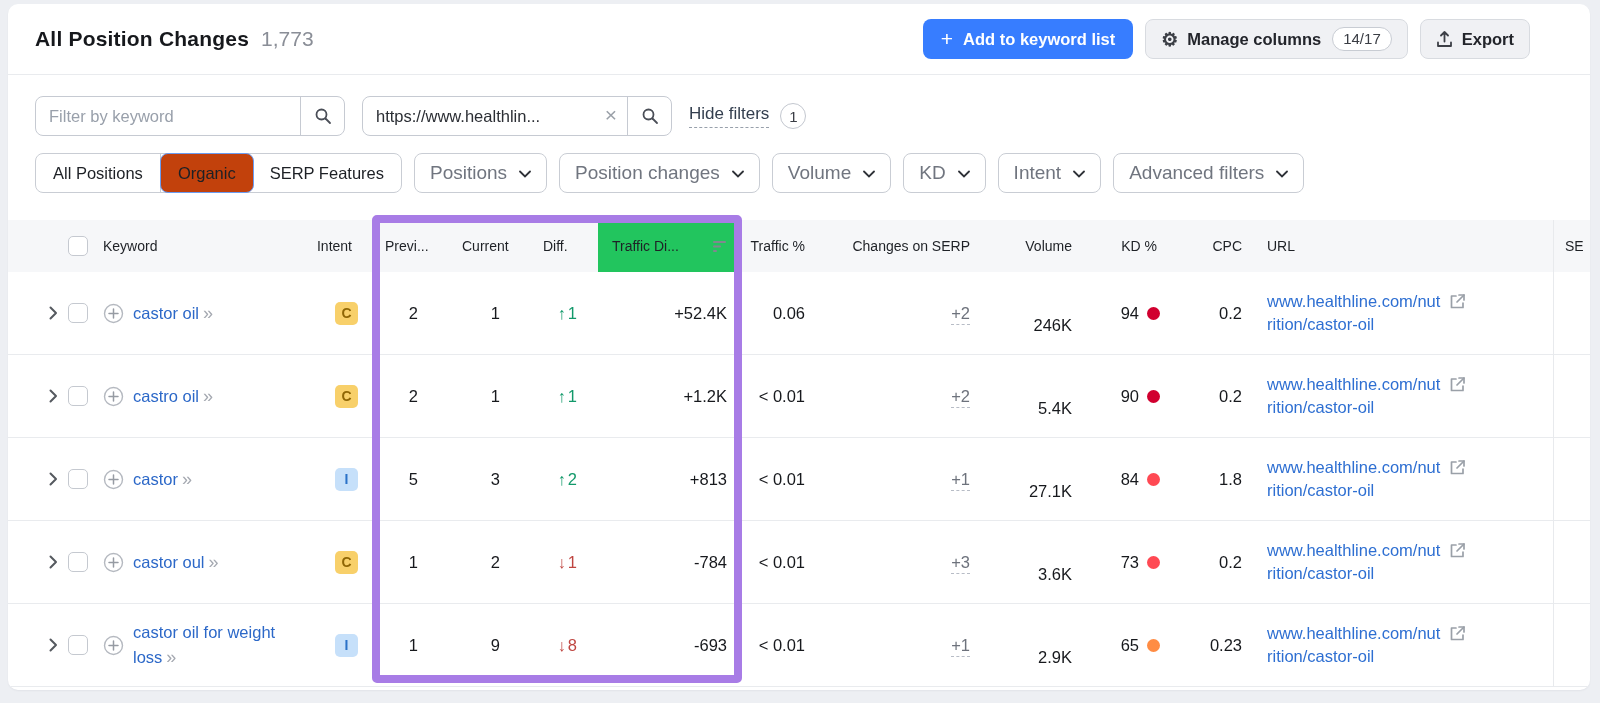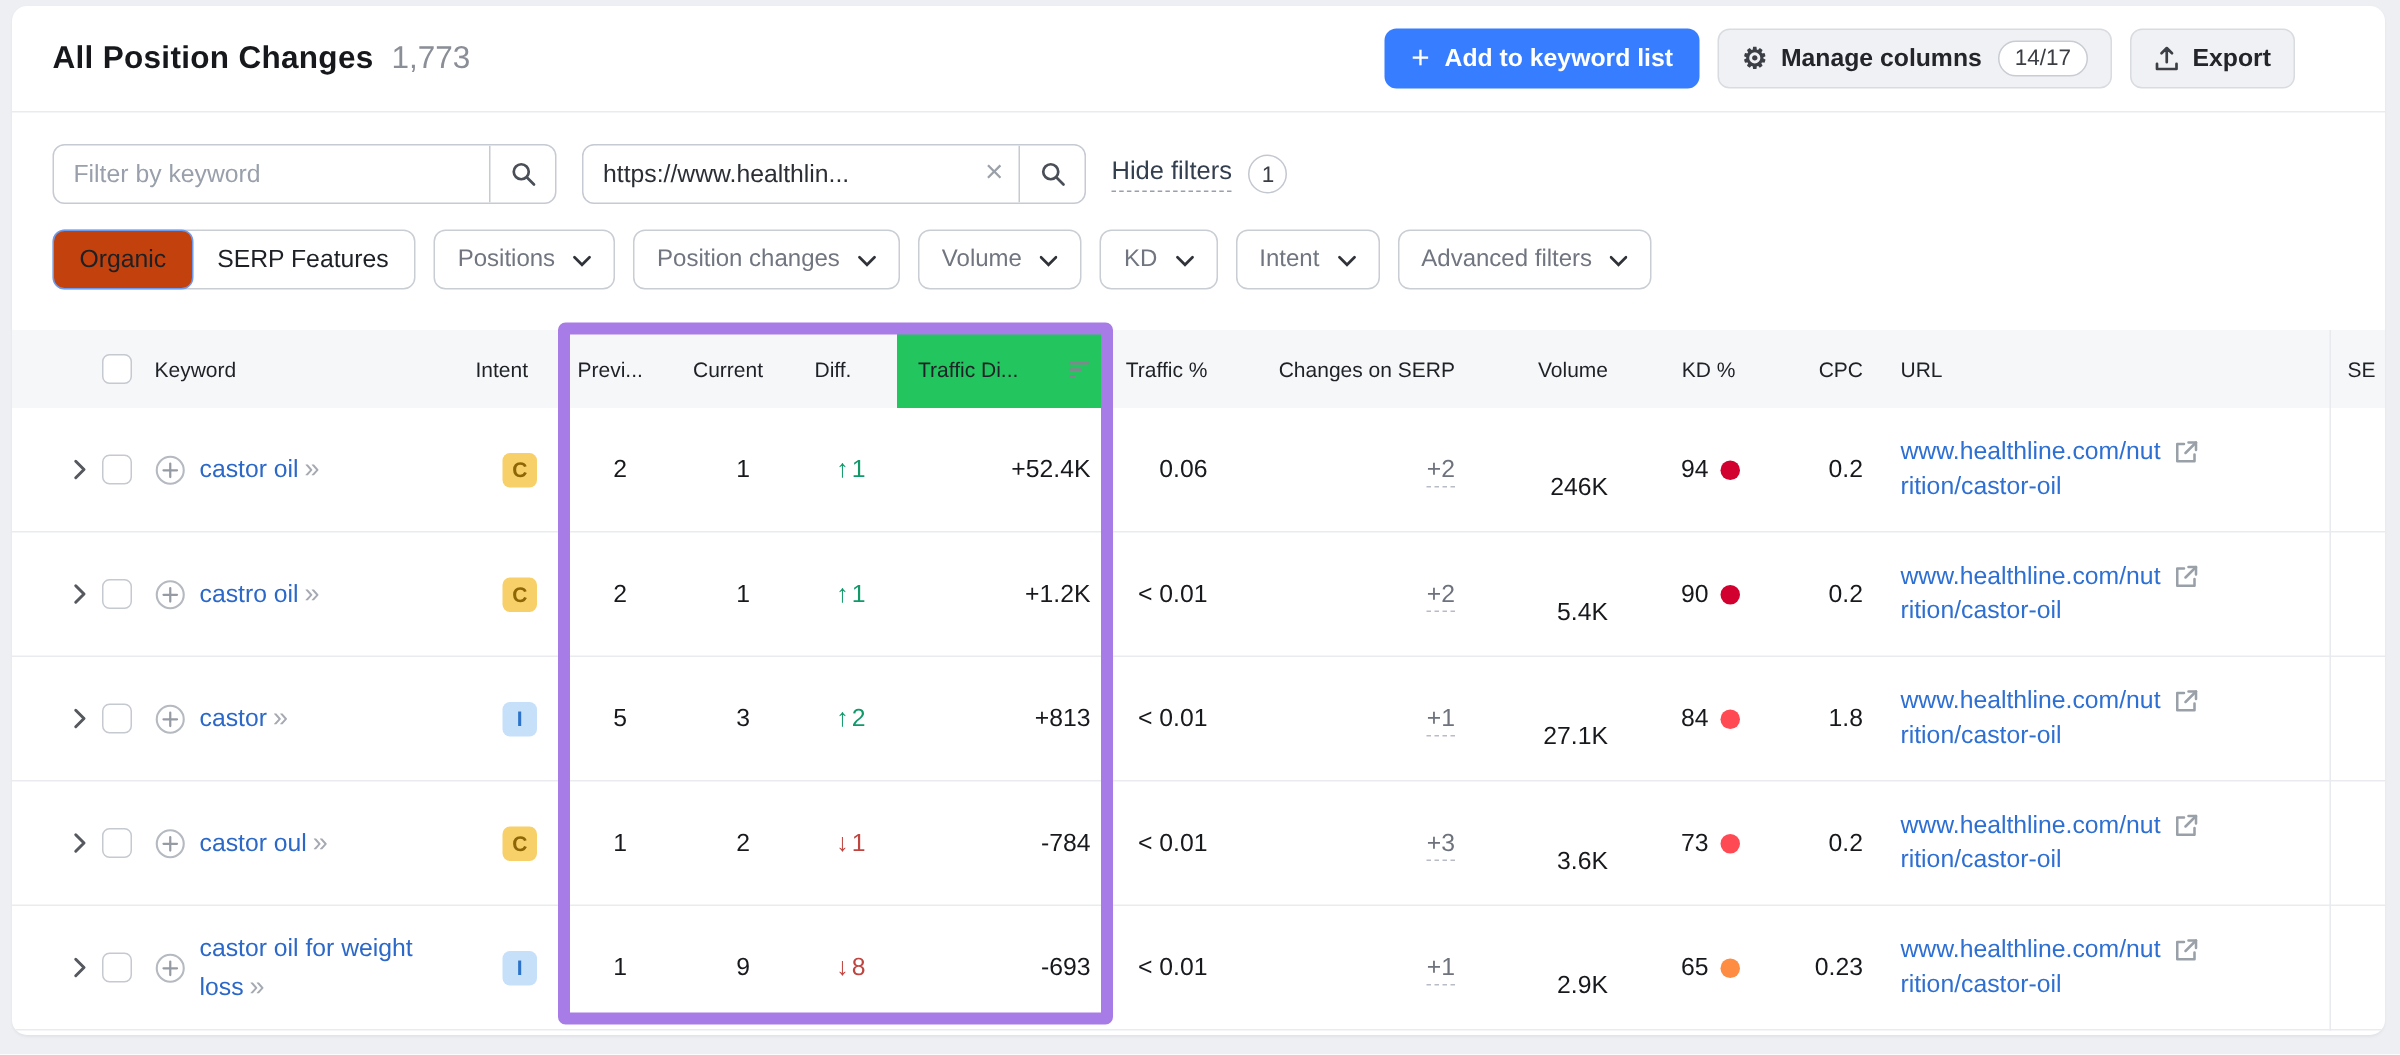--- a/index.html
+++ b/index.html
@@ -20,21 +20,21 @@
   .btn-blue { background:#377dff; color:#fff; font-weight:600; padding:0 18px; gap:10px; border:none; }
   .btn-blue .plus { font-size:21px; font-weight:400; line-height:1; margin-top:-2px; }
   .btn-gray { background:#f0f1f4; border:1px solid #d8dbe0; color:#23252b; font-weight:600; padding:0 15px; gap:9px; }
   .pill { background:#fff; border:1px solid #c8ccd3; border-radius:13px; padding:2px 10px 3px;
           font-size:15px; font-weight:400; color:#3a3d44; margin-left:2px; }
   .gear { font-size:19px; color:#3c3f46; line-height:1; }
 
   
   .filters { padding:21px 0 0 27px; }
   .f-row1 { display:flex; align-items:center; }
-  .input { width:336px; height:40px; border:1px solid #c6cad2; border-radius:8px;
+  .input { width:310px; height:40px; border:1px solid #c6cad2; border-radius:8px;
            display:flex; align-items:center; overflow:hidden; background:#fff; }
   .input .txt { flex:1; padding-left:13px; font-size:16.5px; }
   .placeholder { color:#99a0ab; }
   .value { color:#2b2e34; white-space:nowrap; }
   .clear-x { color:#9aa0a8; font-size:21px; padding:0 10px 2px 6px; cursor:pointer; }
   .search-seg { width:44px; height:100%; border-left:1px solid #c6cad2; display:flex;
                 align-items:center; justify-content:center; cursor:pointer; }
   .input2 { margin-left:17px; }
   .hide-filters { margin-left:17px; font-size:17px; color:#333e4e; text-decoration:none;
                   border-bottom:1.5px dashed #98a0ab; padding-bottom:3px; cursor:pointer; }
@@ -42,21 +42,21 @@
                   display:flex; align-items:center; justify-content:center; font-size:15px; color:#3a3d44; }
 
   .f-row2 { margin-top:17px; display:flex; align-items:center; gap:12px; }
   .seg { display:flex; height:40px; border:1px solid #c9cdd4; border-radius:8px; background:#fff; }
   .seg-item { display:flex; align-items:center; padding:0 17px; font-size:16.5px; color:#1d2025;
               cursor:pointer; border-right:1px solid #c9cdd4; }
   .seg-item:last-child { border-right:none; }
   .seg-item.active { border:1.5px solid #6b9cf2; background:#c2410c; border-radius:8px;
                      margin:-1px; height:40px; position:relative; z-index:2; }
   .dd { height:40px; border:1px solid #c9cdd4; border-radius:8px; background:#fff; display:flex;
-        align-items:center; gap:12px; padding:0 15px; font-size:16px; color:#70757f; cursor:pointer; }
+        align-items:center; gap:12px; padding:0 15px; font-size:19px; color:#70757f; cursor:pointer; }
   .dd svg { margin-top:2px; }
 
   
   .table { margin-top:27px; position:relative; }
   :root { --cols: 30px 35px 187px 68px 70px 75px 75px 164px 66px 162px 102px 88px 82px 311px 60px; }
   .thead, .tr { display:grid; grid-template-columns:var(--cols); padding-left:30px; align-items:center; }
   .thead { height:52px; background:#f6f7f9; font-size:14px; color:#1e2126; }
   .tr { min-height:83px; border-bottom:1px solid #e9ebee; font-size:16.5px; color:#17191d; }
 
   .th { white-space:nowrap; }
@@ -176,20 +176,21 @@
                 <line x1="11.5" y1="11.5" x2="16" y2="16"></line>
             </svg>
           </span>
         </div>
         <a class="hide-filters">Hide filters</a>
         <span class="badge-circle">1</span>
       </div>
 
       <div class="f-row2">
         <div class="seg">
+          <span class="seg-item">All Positions</span>
           <span class="seg-item active">Organic</span>
           <span class="seg-item">SERP Features</span>
         </div>
         <div class="dd">
           <span>Positions</span>
           <svg width="12" height="8" viewBox="0 0 12 8" fill="none" stroke="#2f3238" stroke-width="1.8" stroke-linecap="round">
               <path d="M1 1.5 L6 6.5 L11 1.5"></path>
             </svg>
         </div>
         <div class="dd">

